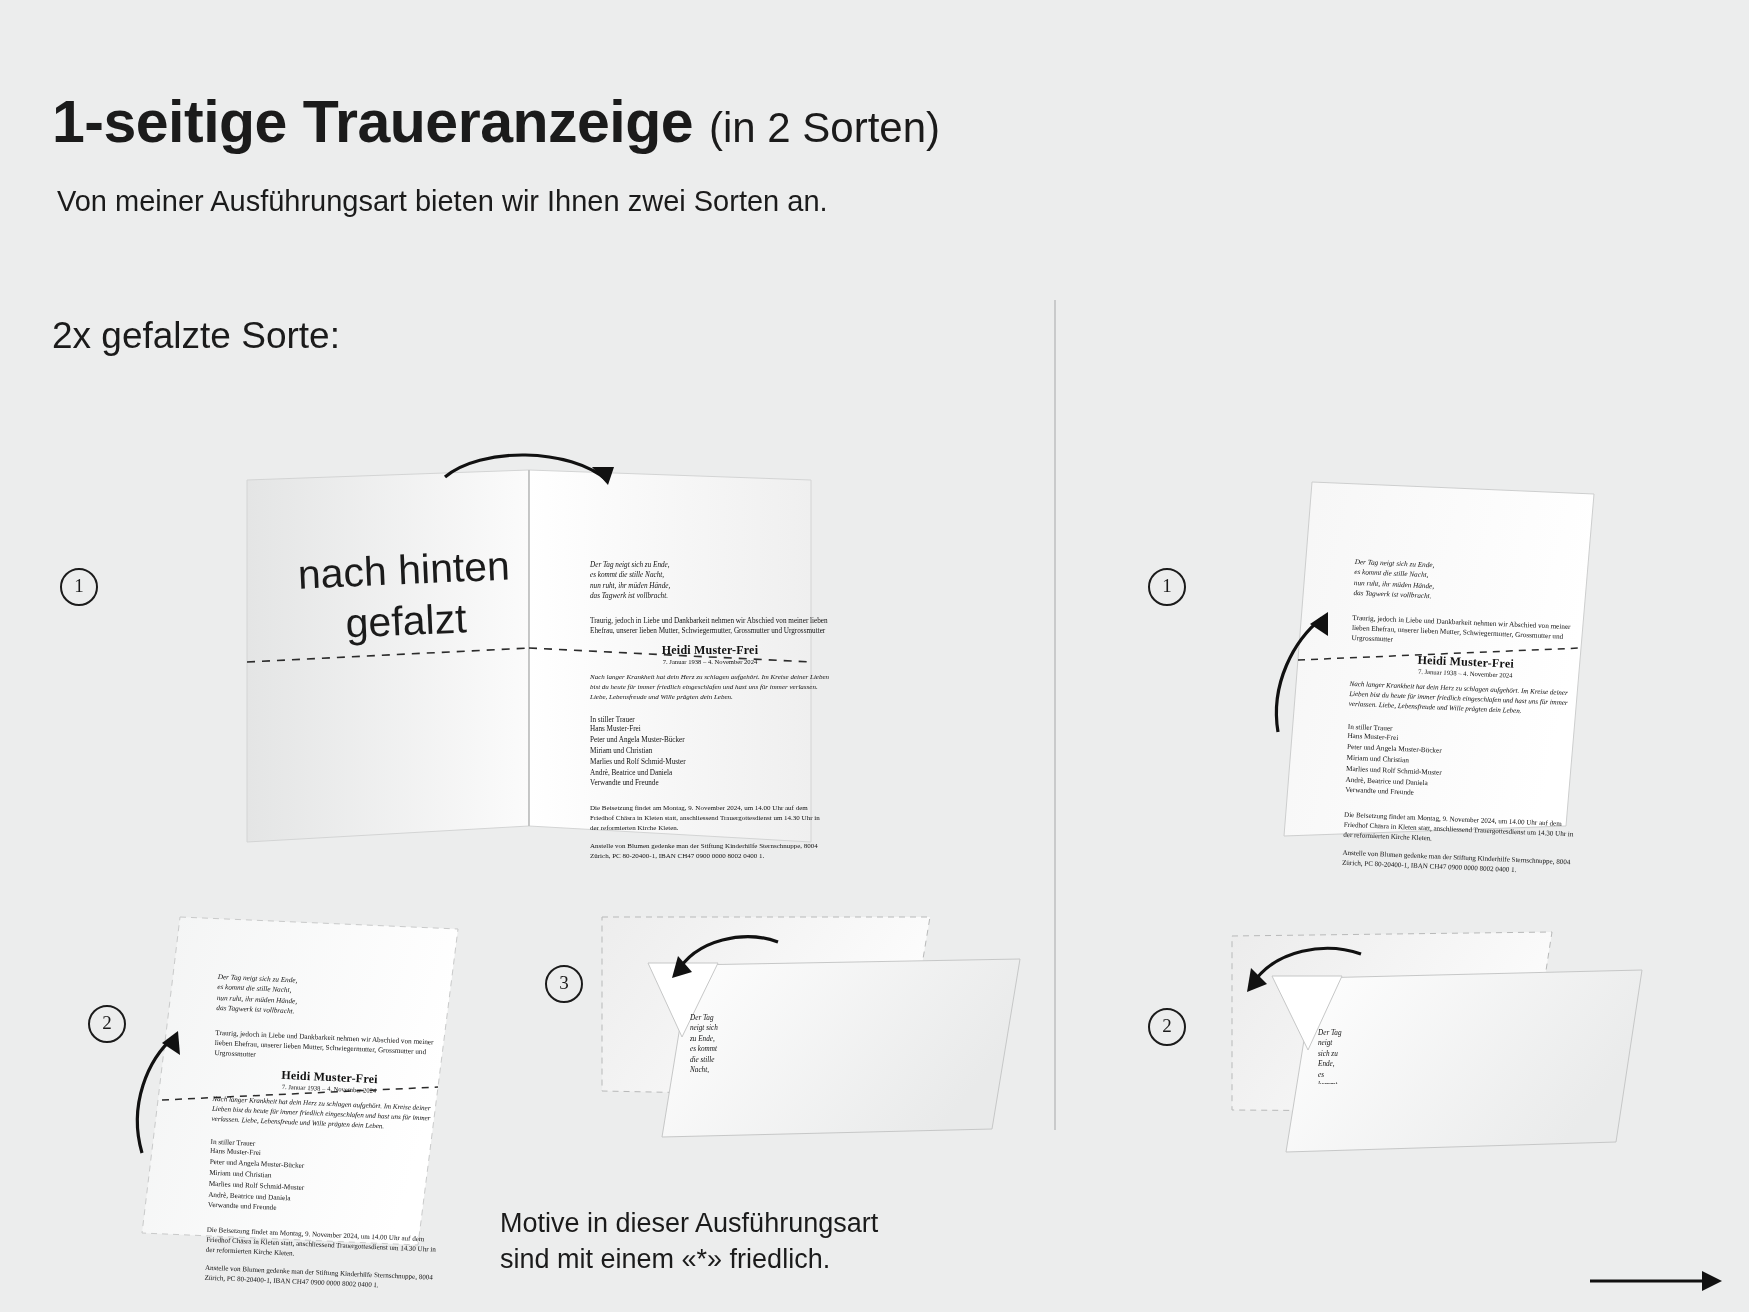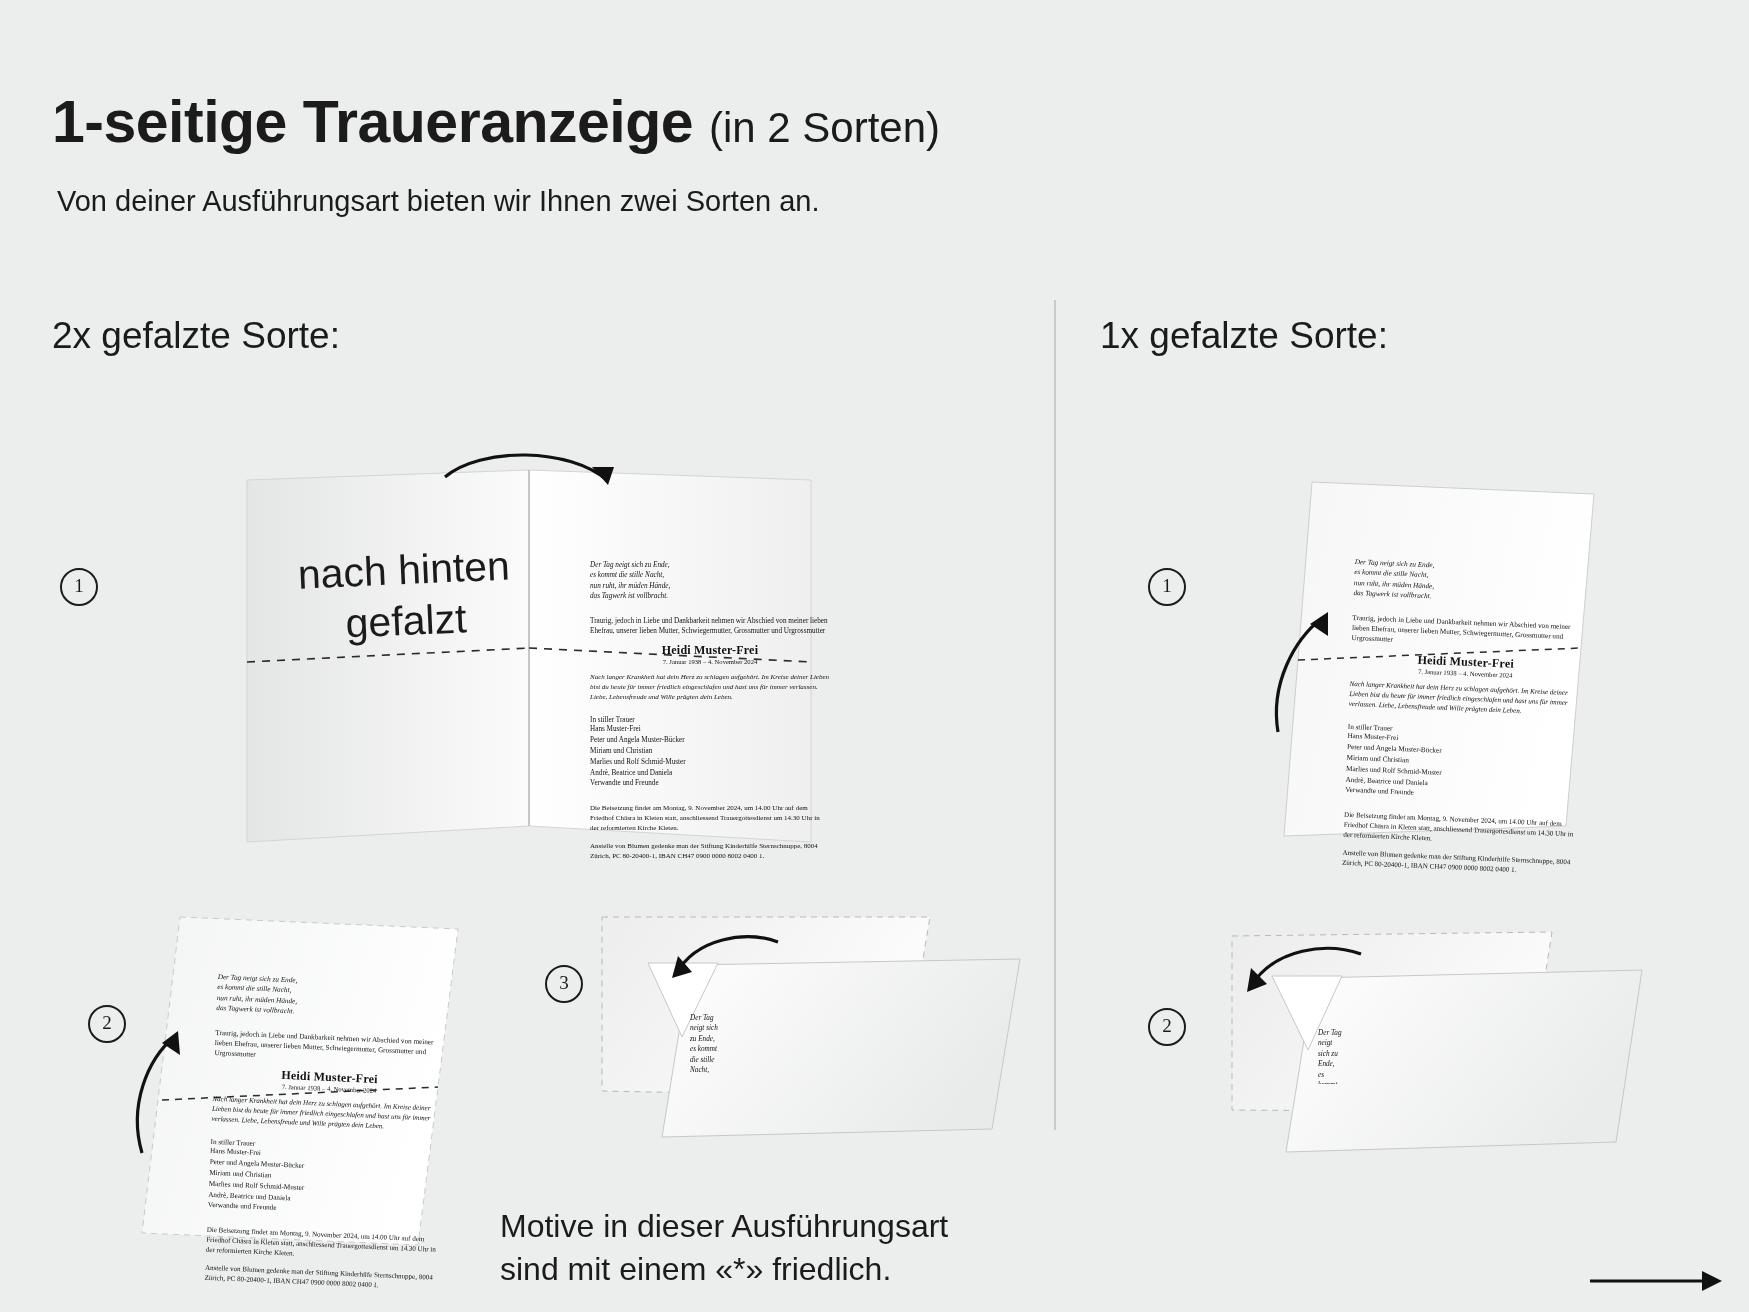--- a/index.html
+++ b/index.html
@@ -112,21 +112,21 @@
     line-height: 1.5;
   }
   .doc .funeral, .doc .donation {
     font-size: 7px;
     line-height: 1.45;
   }
   .doc .spacer { height: 7px; }
 
   .caption {
     position: absolute;
-    font-size: 32px;
+    font-size: 27px;
     line-height: 1.35;
   }
   .caption.c1 { left: 500px; top: 1205px; }
   .caption.c2 { left: 1145px; top: 1255px; font-weight: 700; }
 
   svg { overflow: visible; }
   .arrowpath {
     fill: none;
     stroke: #111;
     stroke-width: 3.2;
@@ -143,24 +143,23 @@
 </style>
 </head>
 <body>
 
 <div class="page">
 
   <h1 class="title">
     <span>1-seitige Traueranzeige</span>
     <span class="sub">(in 2 Sorten)</span>
   </h1>
-  <div class="lead">Von deiner Ausführungsart bieten wir Ihnen zwei Sorten an.</div>
+  <div class="lead">Von meiner Ausführungsart bieten wir Ihnen zwei Sorten an.</div>
 
   <div class="col-head left">2x gefalzte Sorte:</div>
-  <div class="col-head right">1x gefalzte Sorte:</div>
 
   <div class="divider"></div>
 
   <div class="step" style="left:60px; top:568px;">1</div>
 
   <div style="position:absolute; left:245px; top:470px; width:600px; height:410px;">
     <svg width="600" height="410" viewBox="0 0 600 410">
       <defs>
         <linearGradient id="gLeftPanel" x1="0" y1="0" x2="1" y2="0">
           <stop offset="0%" stop-color="#e4e5e5"></stop>

